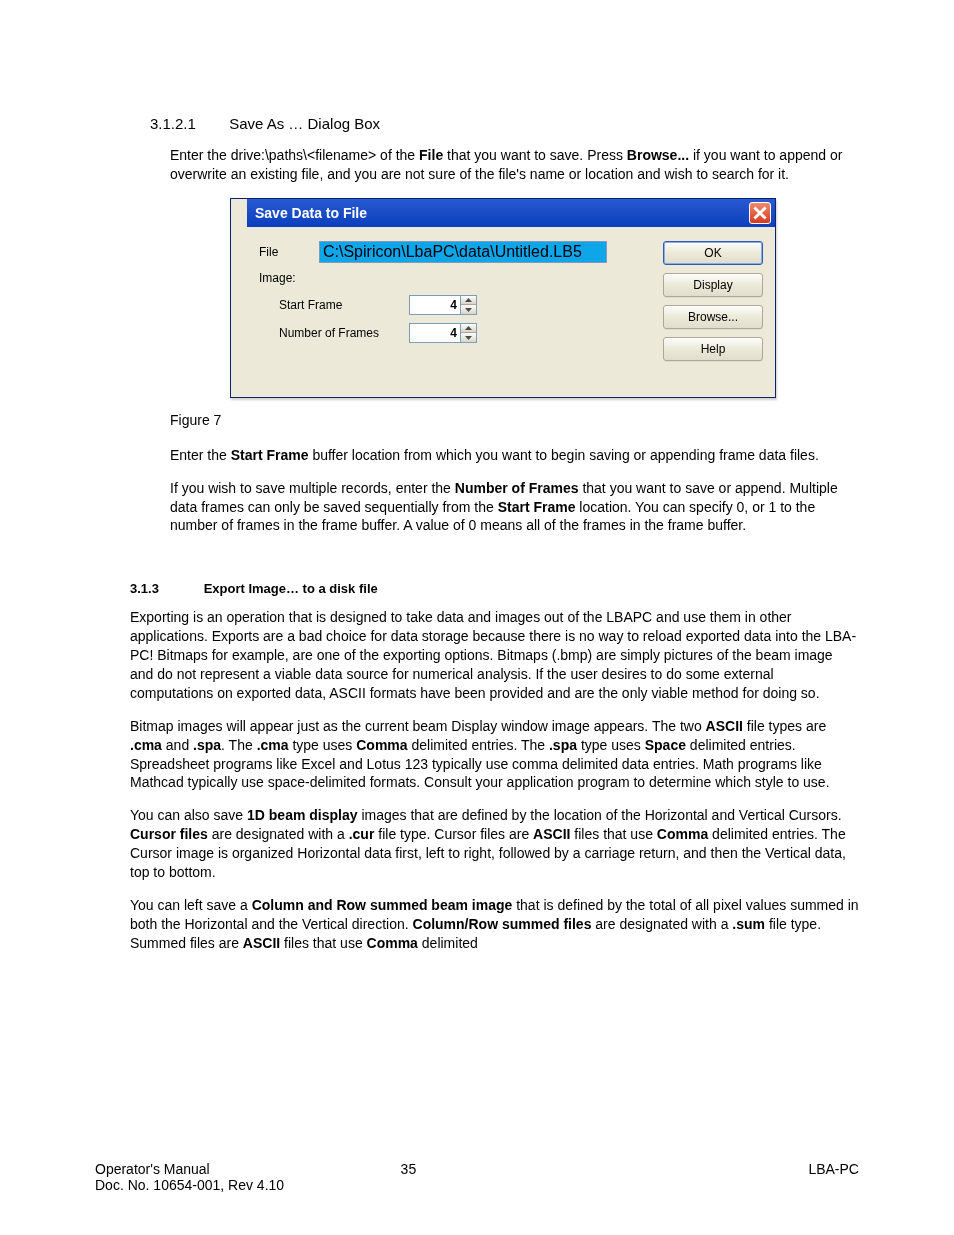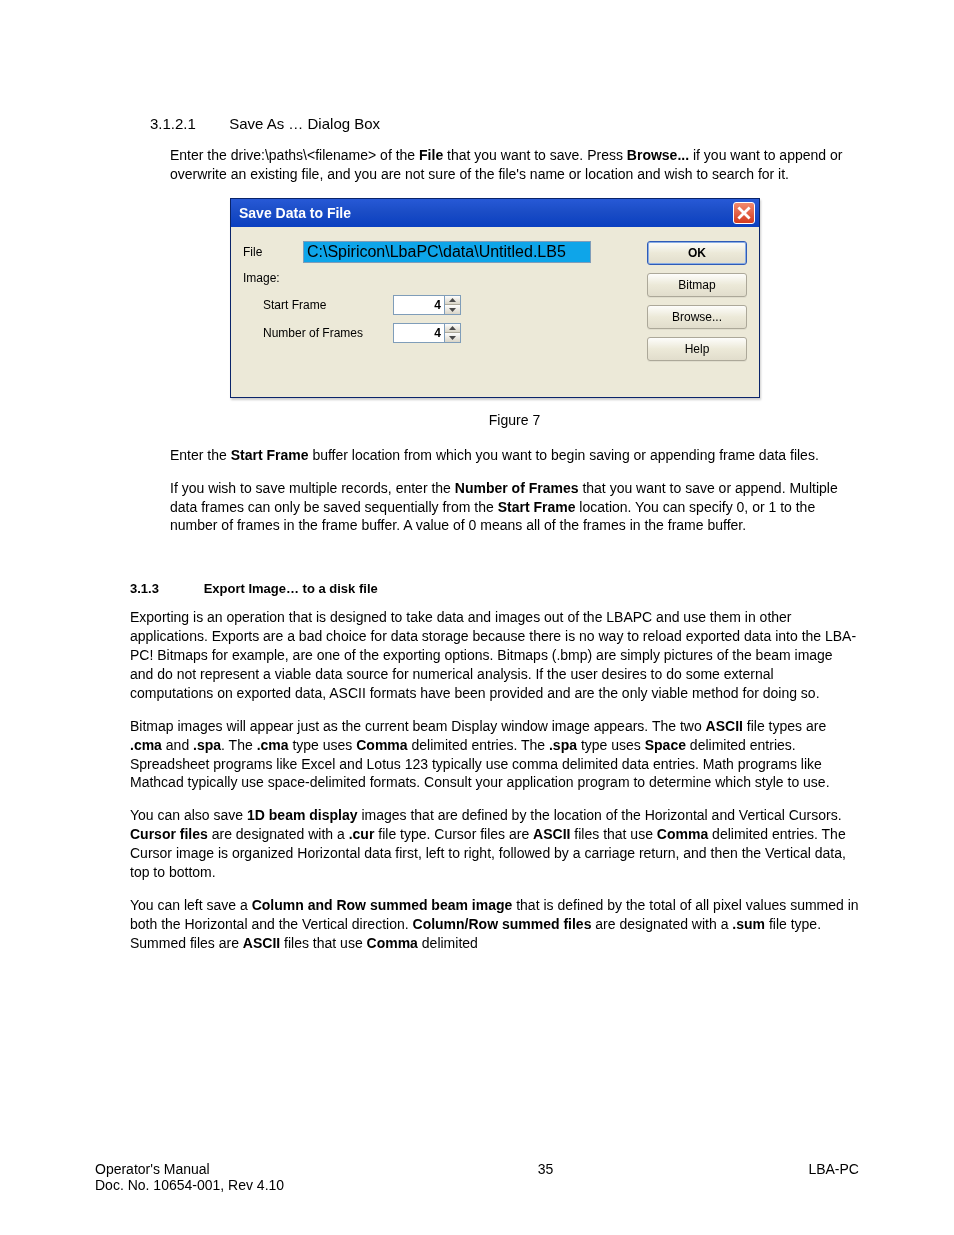--- a/index.html
+++ b/index.html
@@ -20,21 +20,20 @@
     font-size: 15px;
     font-weight: normal;
     margin: 0 0 14px 20px;
   }
   h3.subheading .num { display: inline-block; width: 75px; }
   p.body-indent {
     margin: 0 0 14px 40px;
     line-height: 1.35;
   }
   .figcap {
-    text-align: center;
     margin: 14px 0 18px 40px;
     font-size: 14px;
   }
   h2.section {
     font-size: 13px;
     font-weight: bold;
     margin: 46px 0 12px 0;
   }
   h2.section .num { display: inline-block; width: 70px; }
   p.body {
@@ -45,20 +44,21 @@
 
   .dialog {
     width: 528px;
     margin: 10px 0 10px 100px;
     border: 1px solid #0a246a;
     background: #ece9d8;
     font-family: Tahoma, sans-serif;
     font-size: 12px;
     color: #000;
     box-shadow: 1px 2px 2px rgba(0,0,0,.2);
+    padding-left: 16px;
   }
   .titlebar {
     height: 28px;
     background: linear-gradient(to bottom, #2759d6 0%, #1b4dc6 45%, #0a3fc0 100%);
     display: flex;
     align-items: center;
     padding: 0 4px 0 8px;
     color: #fff;
     font-weight: bold;
     font-size: 14px;
@@ -132,32 +132,31 @@
     border-radius: 3px;
     font-family: Tahoma, sans-serif;
     font-size: 12px;
     cursor: default;
     display: flex; align-items: center; justify-content: center;
     box-shadow: 0 1px 0 rgba(0,0,0,.05);
   }
   .winbtn.default {
     border: 1px solid #2f5bb7;
     box-shadow: inset 0 0 0 1px #89ade4;
-    font-weight: bold;
   }
 
   .footer {
     position: absolute;
     left: 95px; right: 95px; bottom: 42px;
     display: flex;
     font-size: 14px;
     margin-top: 23px;
   }
   .footer .l { width: 40%; }
-  .footer .c { width: 20%; text-align: right; }
+  .footer .c { width: 20%; text-align: left; }
   .footer .r { width: 40%; text-align: right; }
 </style>
 </head>
 <body>
 
 <div class="page">
 
   <h3 class="subheading">
     <span class="num">3.1.2.1</span>
     <span>Save As … Dialog Box</span>
@@ -215,21 +214,21 @@
                   <svg viewBox="0 0 7 4">
                     <path d="M0 0 L3.5 4 L7 0 Z" fill="#4a4a4a"></path>
                   </svg>
                 </div>
             </span>
           </span>
         </div>
       </div>
       <div class="dlgright">
         <div class="winbtn default">OK</div>
-        <div class="winbtn">Bitmap</div>
+        <div class="winbtn">Display</div>
         <div class="winbtn">Browse...</div>
         <div class="winbtn">Help</div>
       </div>
     </div>
   </div>
 
   <div class="figcap">Figure 7</div>
 
   <p class="body-indent">
     <span>Enter the </span><b>Start Frame</b><span> buffer location from which you want to begin saving or appending frame data files.</span>

